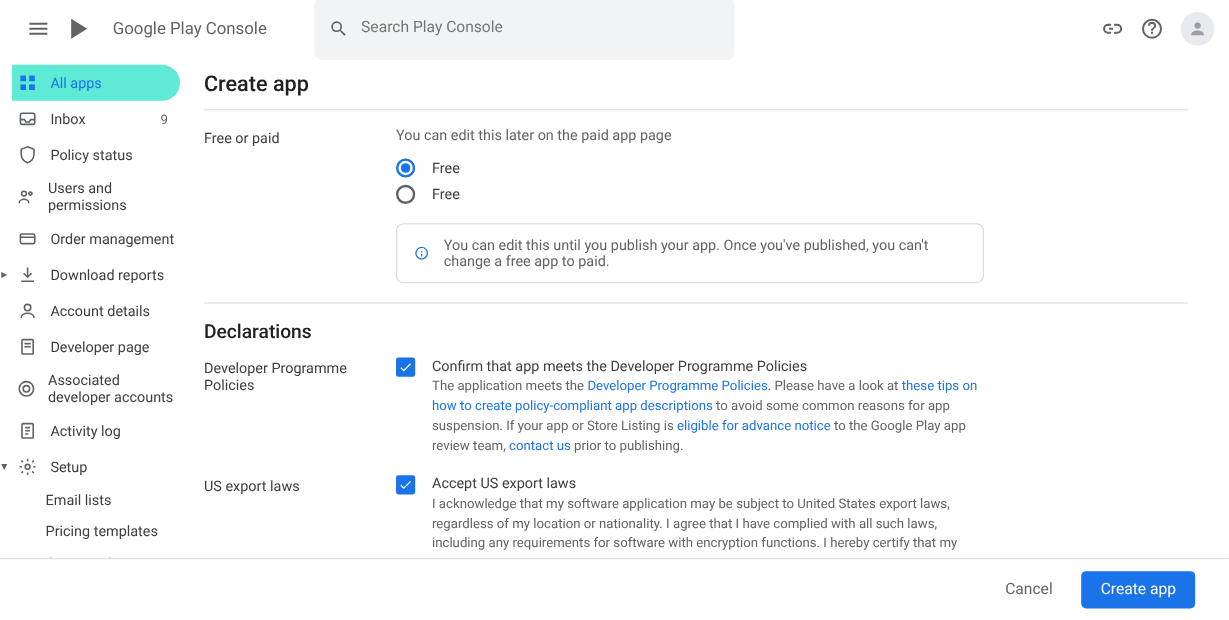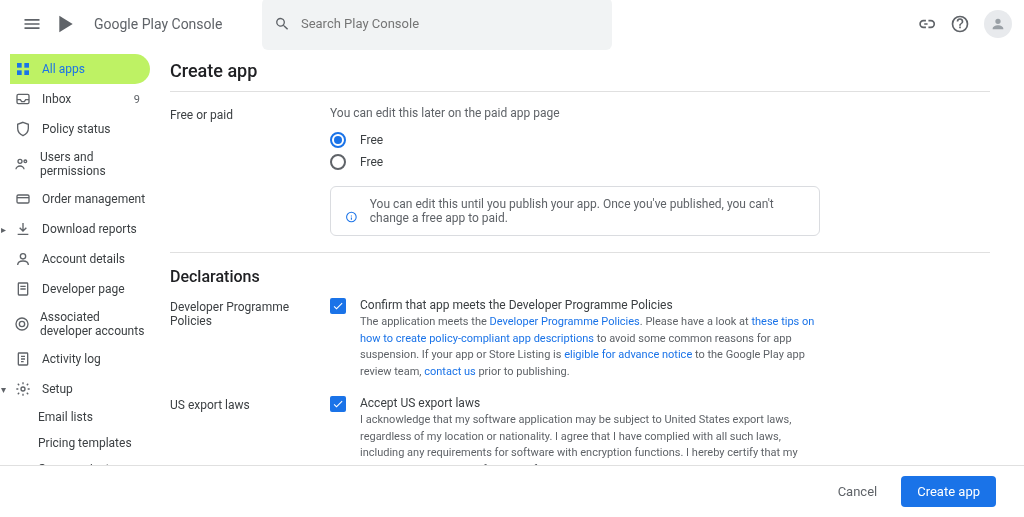--- a/index.html
+++ b/index.html
@@ -9,38 +9,38 @@
     .logo { display: flex; align-items: center; gap: 18px; margin-left: 4px; }
     .logo-img { width: 20px; height: 20px; }
     .logo-text { font-size: 14px; color: #5f6368; }
     .search-box { margin-left: 40px; background: #f1f3f4; border-radius: 6px; display: flex; align-items: center; padding: 0 12px; height: 52px; width: 350px; }
     .search-box input { border: none; background: transparent; outline: none; margin-left: 10px; width: 100%; font-size: 13px; color: #5f6368; }
     .header-right { margin-left: auto; display: flex; align-items: center; gap: 14px; color: #5f6368; }
     .avatar { width: 28px; height: 28px; border-radius: 50%; background: #e8eaed; display:flex; align-items:center; justify-content:center; }
     .layout { display: flex; }
     .sidebar { width: 150px; padding: 6px 0 6px 10px; font-size: 12px; }
     .side-item { display: flex; align-items: center; gap: 10px; padding: 6px 4px; color: #3c4043; cursor: pointer; border-radius: 0 16px 16px 0; position: relative; }
-    .side-item.active { color: #1a73e8; background: #bef264; }
+    .side-item.active { color: #1a73e8; background: #5eead4; }
     .side-icon { width: 18px; height: 18px; display:flex; align-items:center; justify-content:center; color:#5f6368; }
     .side-item.active .side-icon { color: #1a73e8; }
     .side-sub { padding-left: 28px; }
     .badge { position: absolute; right: 10px; font-size: 11px; color: #5f6368; }
     .expand-arrow { position: absolute; left: -9px; color: #5f6368; font-size: 10px; }
     .content { flex: 1; padding: 0 20px 80px 20px; max-width: 860px; }
     .h1 { font-size: 18px; font-weight: 500; padding: 12px 0 10px; border-bottom: 1px solid #e0e0e0; margin-bottom: 14px; }
     .h2 { font-size: 16px; font-weight: 500; padding: 14px 0 12px; border-top: 1px solid #e0e0e0; margin-top: 14px; }
     .row { display: flex; margin-bottom: 16px; }
     .row-label { width: 160px; font-size: 12px; color: #3c4043; padding-top: 2px; }
     .row-body { flex: 1; font-size: 12px; color: #5f6368; max-width: 490px; }
     .hint { font-size: 12px; color: #5f6368; margin-bottom: 12px; }
     .radio-row { display: flex; align-items: center; gap: 14px; margin: 6px 0; color:#3c4043; }
     .radio { width: 16px; height: 16px; border: 2px solid #5f6368; border-radius: 50%; display:inline-flex; align-items:center; justify-content:center; }
     .radio.selected { border-color: #1a73e8; }
     .radio.selected::after { content:''; width:8px; height:8px; background:#1a73e8; border-radius:50%; }
-    .info-box { border: 1px solid #dadce0; border-radius: 6px; padding: 10px 14px; display:flex; gap:12px; align-items:flex-end; margin-top:16px; max-width: 490px; }
+    .info-box { border: 1px solid #dadce0; border-radius: 6px; padding: 10px 14px; display:flex; gap:12px; align-items:center; margin-top:16px; max-width: 490px; }
     .info-box .ico { color:#1a73e8; }
     .checkbox { width: 16px; height: 16px; background:#1a73e8; border-radius:2px; display:inline-flex; align-items:center; justify-content:center; color:#fff; flex-shrink:0; }
     .check-row { display:flex; gap:14px; align-items:flex-start; }
     .check-title { color:#3c4043; font-size:12px; margin-bottom:2px; }
     .check-desc { font-size:11px; color:#5f6368; line-height:1.5; }
     a.link { color:#1a73e8; text-decoration:none; }
     .bottom-bar { position: fixed; bottom: 0; left:0; right:0; background:#fff; border-top:1px solid #e0e0e0; padding:10px 28px; display:flex; justify-content:flex-end; gap:12px; }
     .btn-text { border:none; background:none; color:#5f6368; font-size:13px; padding:8px 12px; cursor:pointer; }
     .btn-primary { background:#1a73e8; color:#fff; border:none; border-radius:4px; font-size:13px; padding:8px 16px; cursor:pointer; }
   </style>

